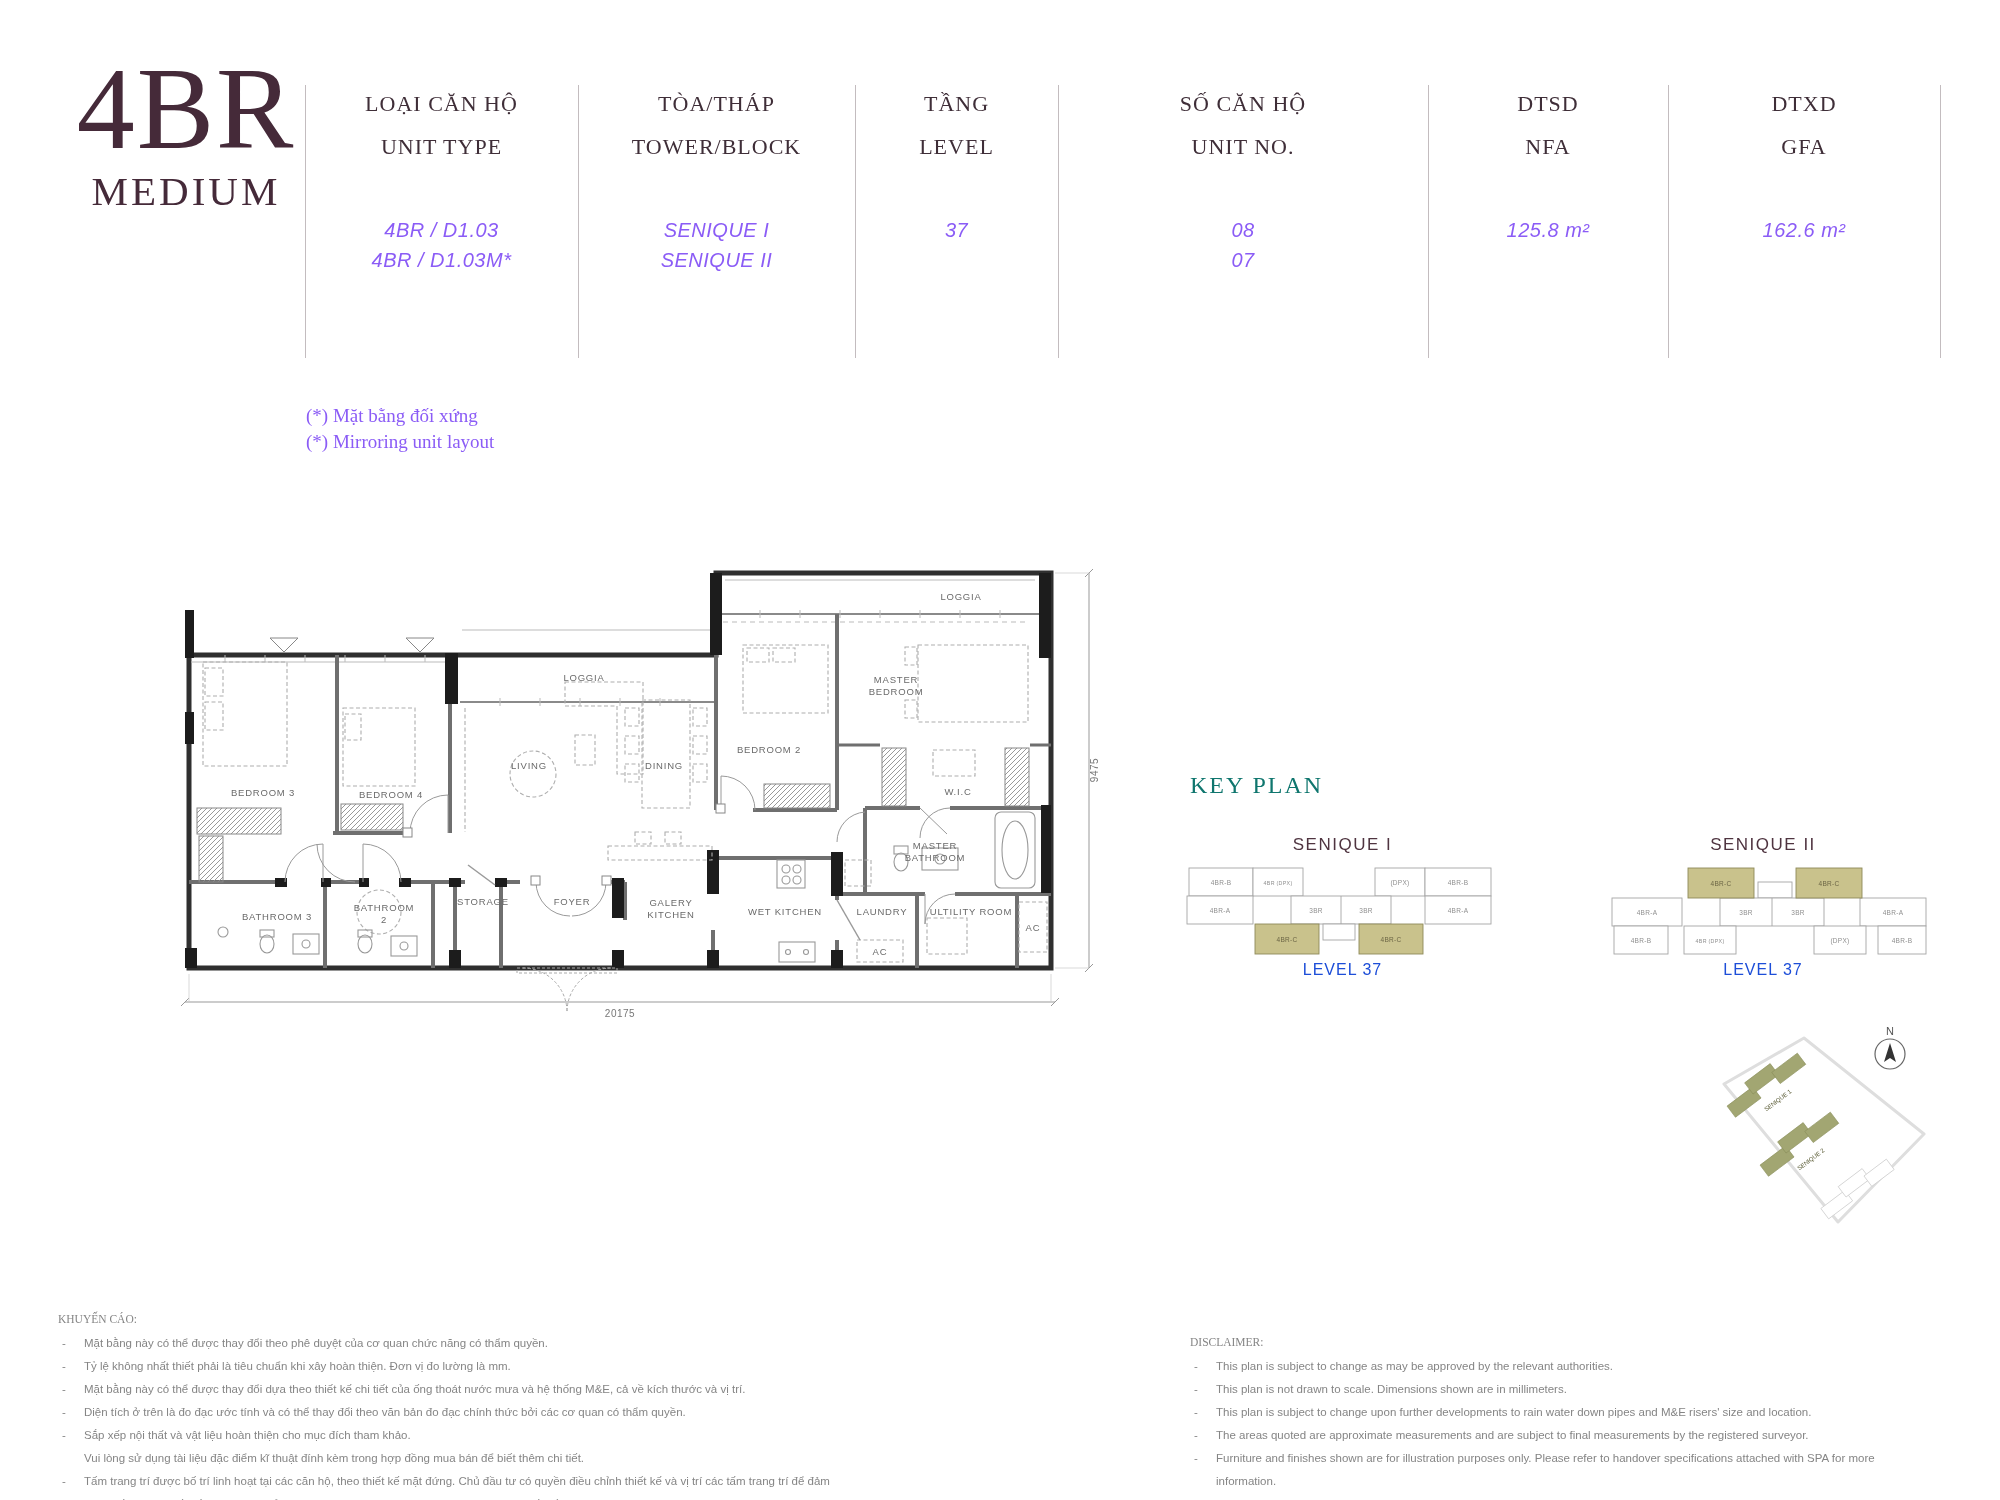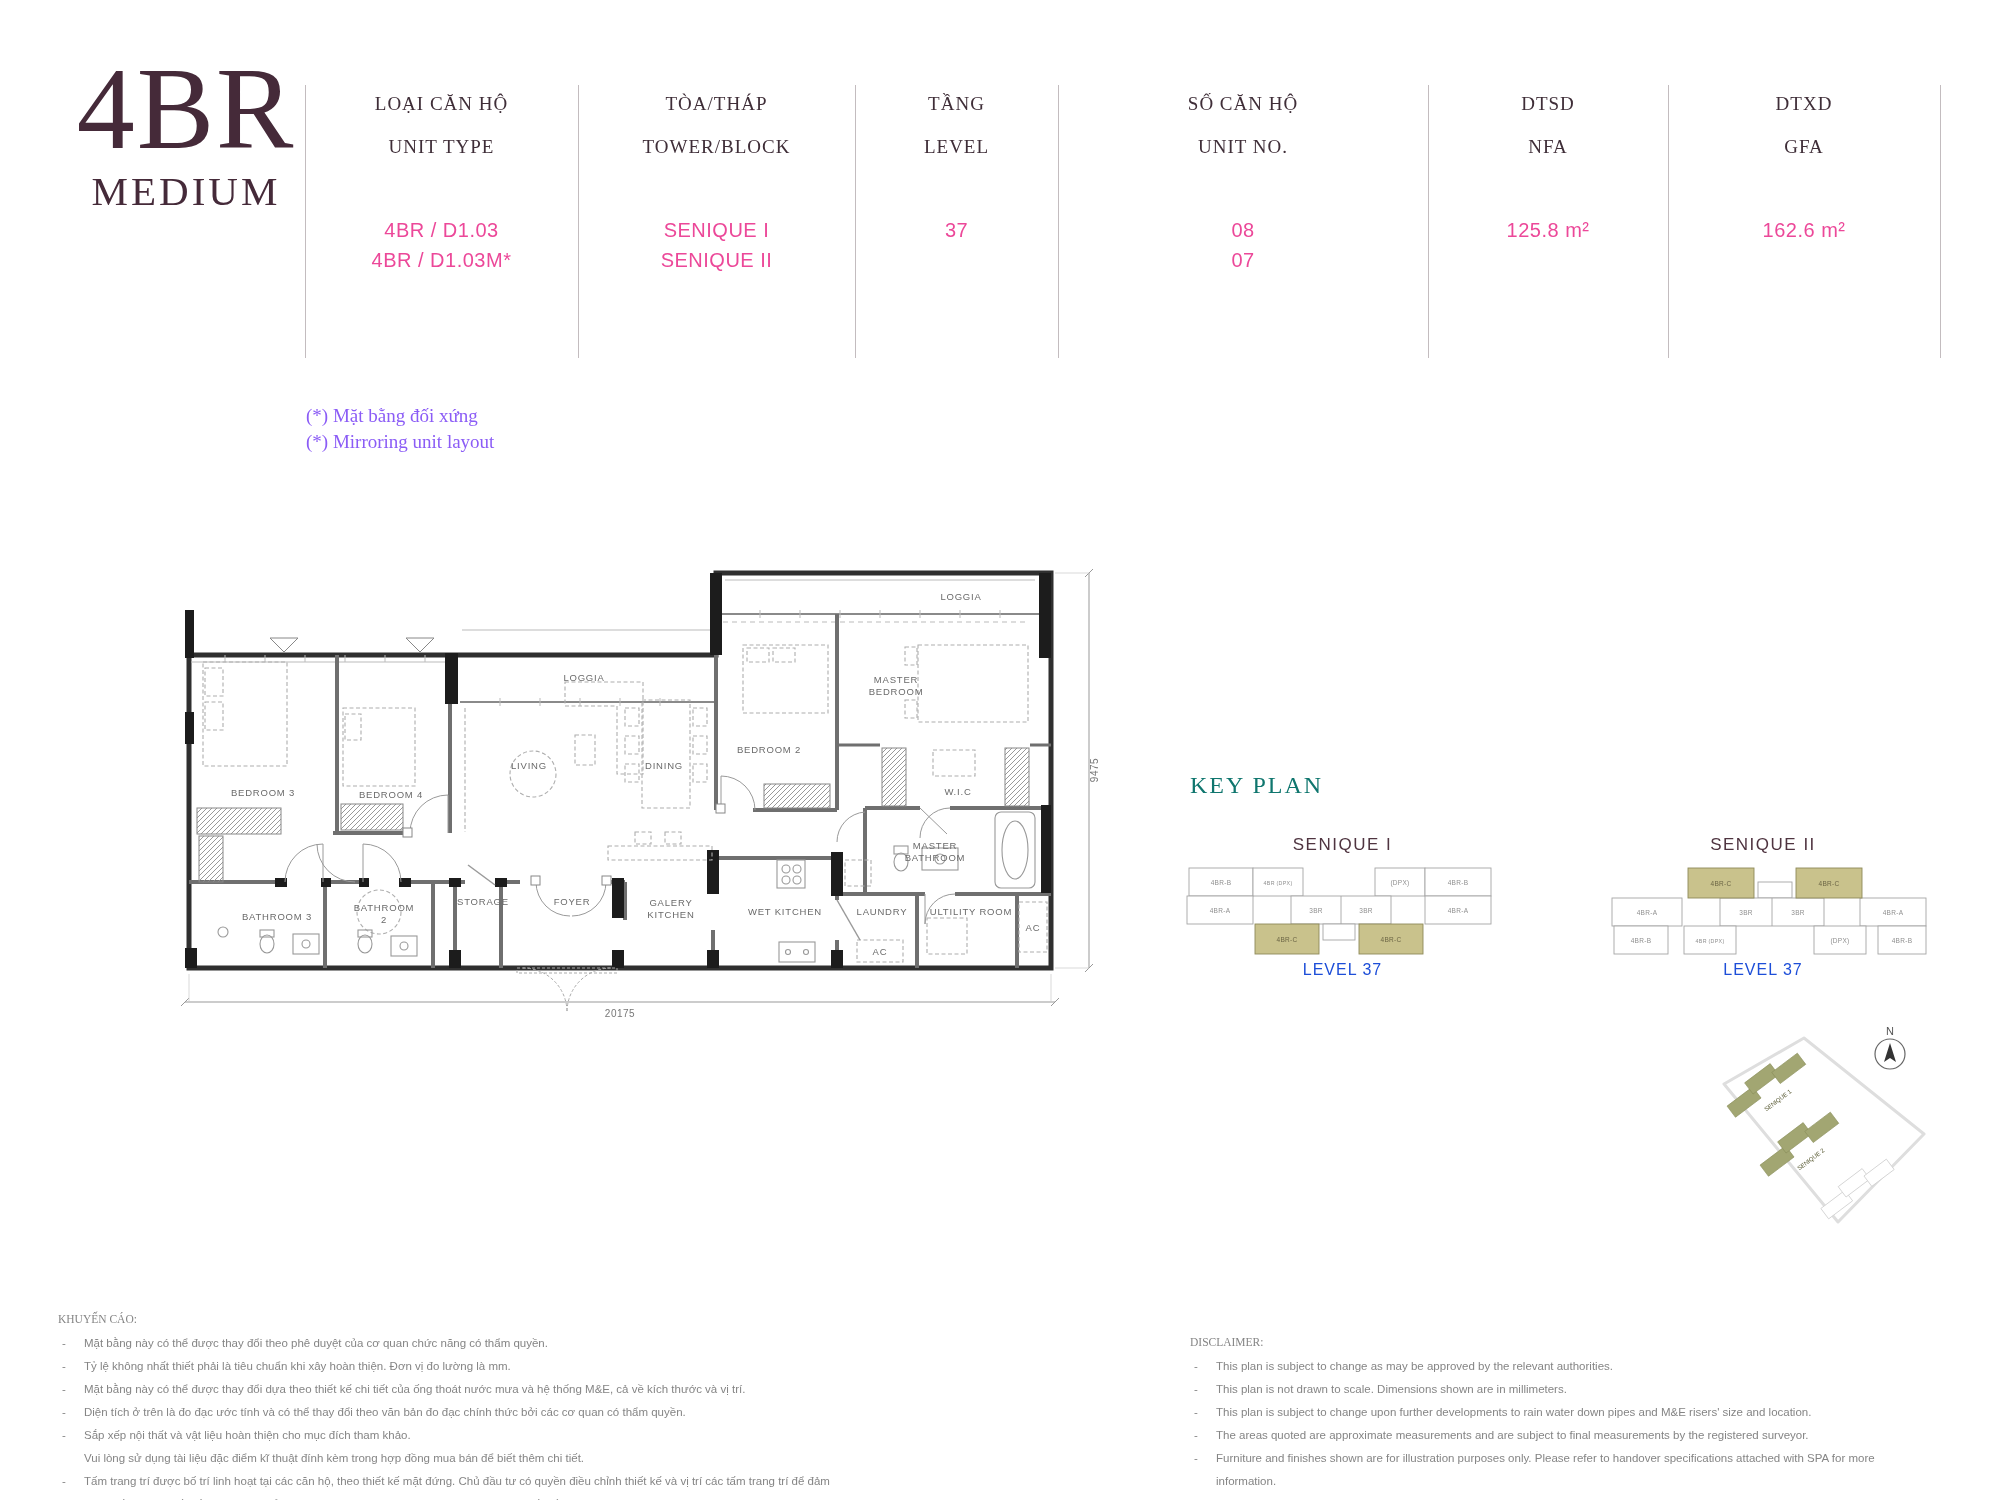--- a/index.html
+++ b/index.html
@@ -5,22 +5,22 @@
   html,body{margin:0;padding:0;background:#ffffff;}
   #page{position:relative;width:2000px;height:1500px;background:#ffffff;overflow:hidden;
         font-family:"Liberation Sans","DejaVu Sans",sans-serif;border-radius:22px;}
 
   
   .title-block{position:absolute;left:66px;top:50px;width:240px;text-align:center;color:#452a39;}
   .title-main{font-family:"Liberation Serif","DejaVu Serif",serif;font-size:116px;line-height:118px;letter-spacing:2px;}
   .title-sub{font-family:"Liberation Serif","DejaVu Serif",serif;font-size:41px;line-height:42px;letter-spacing:3px;font-weight:normal;margin-top:2px;}
   .vdiv{position:absolute;top:85px;height:273px;width:1px;background:#c3bcbf;}
   .hcol{position:absolute;top:82px;text-align:center;}
-  .hcol .lab{font-family:"Liberation Serif","DejaVu Serif",serif;font-size:19px;line-height:43px;color:#3f2e38;letter-spacing:1px;}
-  .hcol .vals{margin-top:47px;font-size:20px;line-height:30px;color:#ec4899;letter-spacing:.5px;}
+  .hcol .lab{font-family:"Liberation Serif","DejaVu Serif",serif;font-size:22px;line-height:43px;color:#3f2e38;letter-spacing:1px;}
+  .hcol .vals{margin-top:47px;font-size:20px;line-height:30px;color:#8b5cf6;letter-spacing:.5px;font-style:italic;}
 
   .mirror-note{position:absolute;left:306px;top:403px;
         font-family:"Liberation Serif","DejaVu Serif",serif;font-size:19px;line-height:26px;color:#8b5cf6;}
 
   
   .keyplan-heading{position:absolute;left:1190px;top:772px;font-family:"Liberation Serif","DejaVu Serif",serif;
         font-size:24px;letter-spacing:2px;color:#0f766e;}
   .kp-title{position:absolute;top:835px;font-size:17px;letter-spacing:1.5px;color:#4f3440;text-align:center;}
   .kp-level{position:absolute;top:961px;font-size:16px;letter-spacing:1px;color:#1d4ed8;text-align:center;}
   .kp-svg{position:absolute;top:866px;}

